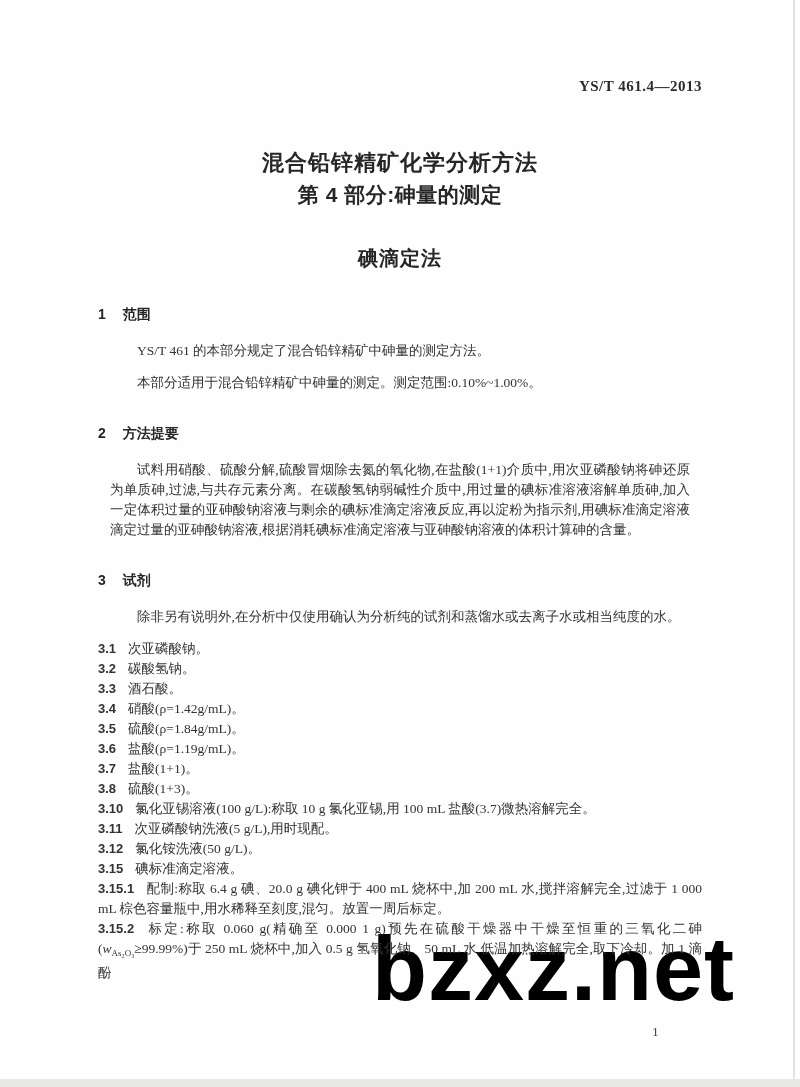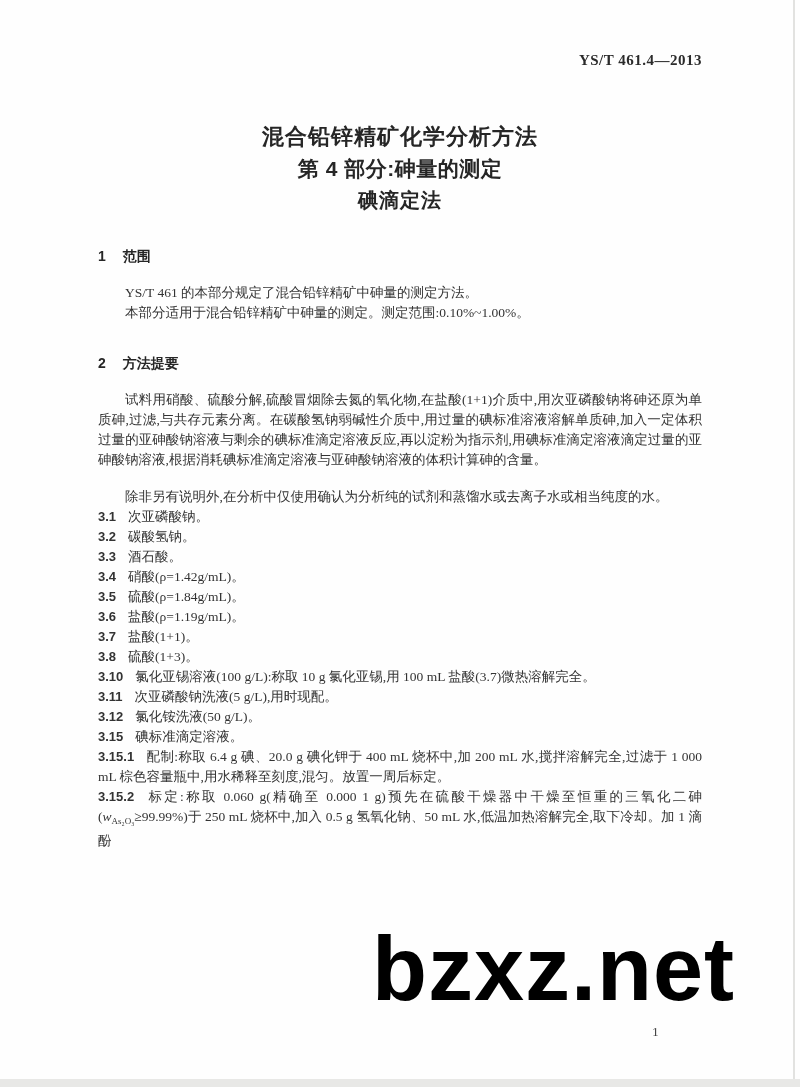--- a/index.html
+++ b/index.html
@@ -29,39 +29,39 @@
     font-family:"Liberation Sans","DejaVu Sans",sans-serif;
     font-weight:bold; font-size:90px; line-height:90px;
     color:#000000; letter-spacing:1px; white-space:nowrap;
     z-index:1; user-select:none;
   }
   .content {
     position:relative; z-index:2;
     margin:0 98px; width:604px;
   }
   .std-num {
-    padding-top:50px; text-align:right;
+    padding-top:76px; text-align:right;
     font-size:15px; font-weight:bold; letter-spacing:0.5px;
     line-height:20px; color:#2b2b2b;
   }
   .title-block {
     margin-top:50px; text-align:center;
     font-family:"Liberation Sans","DejaVu Sans",sans-serif;
     font-weight:bold; color:#262626;
   }
   .t1 { font-size:22px; line-height:33px; letter-spacing:1px; }
   .t2 { font-size:21px; line-height:32px; letter-spacing:0.5px; }
-  .t3 { font-size:20px; line-height:31px; letter-spacing:1px; }
+  .t3 { font-size:20px; line-height:31px; letter-spacing:1px;margin-top:32px; }
   .sec-heading {
     margin-top:30px;
     font-family:"Liberation Sans","DejaVu Sans",sans-serif;
     font-weight:bold; font-size:14px; line-height:20px; color:#262626;
   }
   .sec-num { margin-right:17px; }
-  p { margin:0; font-size:13.5px; line-height:20px; text-align:justify; color:#333; }
+  p { margin:12px; font-size:13.5px; line-height:20px; text-align:justify; color:#333; }
   p.first { margin-top:17px; }
   p.indent { text-indent:2em; }
   .item { margin:0; }
   .inum {
     font-family:"Liberation Sans","DejaVu Sans",sans-serif;
     font-weight:bold; font-size:13px; margin-right:12px;
   }
   .wsym { font-style:italic; }
   .wsub { font-size:9px; vertical-align:-3px; }
   .page-num {
@@ -90,20 +90,23 @@
       <span class="sec-num">1</span><span>范围</span>
     </div>
     <p class="first indent">YS/T 461 的本部分规定了混合铅锌精矿中砷量的测定方法。</p>
     <p class="indent">本部分适用于混合铅锌精矿中砷量的测定。测定范围:0.10%~1.00%。</p>
 
     <div class="sec-heading">
       <span class="sec-num">2</span><span>方法提要</span>
     </div>
     <p class="first indent">试料用硝酸、硫酸分解,硫酸冒烟除去氮的氧化物,在盐酸(1+1)介质中,用次亚磷酸钠将砷还原为单质砷,过滤,与共存元素分离。在碳酸氢钠弱碱性介质中,用过量的碘标准溶液溶解单质砷,加入一定体积过量的亚砷酸钠溶液与剩余的碘标准滴定溶液反应,再以淀粉为指示剂,用碘标准滴定溶液滴定过量的亚砷酸钠溶液,根据消耗碘标准滴定溶液与亚砷酸钠溶液的体积计算砷的含量。</p>
 
+    <div class="sec-heading">
+      <span class="sec-num">3</span><span>试剂</span>
+    </div>
     <p class="first indent">除非另有说明外,在分析中仅使用确认为分析纯的试剂和蒸馏水或去离子水或相当纯度的水。</p>
 
     <p class="item"><span class="inum">3.1</span><span>次亚磷酸钠。</span></p>
     <p class="item"><span class="inum">3.2</span><span>碳酸氢钠。</span></p>
     <p class="item"><span class="inum">3.3</span><span>酒石酸。</span></p>
     <p class="item"><span class="inum">3.4</span><span>硝酸(ρ=1.42g/mL)。</span></p>
     <p class="item"><span class="inum">3.5</span><span>硫酸(ρ=1.84g/mL)。</span></p>
     <p class="item"><span class="inum">3.6</span><span>盐酸(ρ=1.19g/mL)。</span></p>
     <p class="item"><span class="inum">3.7</span><span>盐酸(1+1)。</span></p>
     <p class="item"><span class="inum">3.8</span><span>硫酸(1+3)。</span></p>

